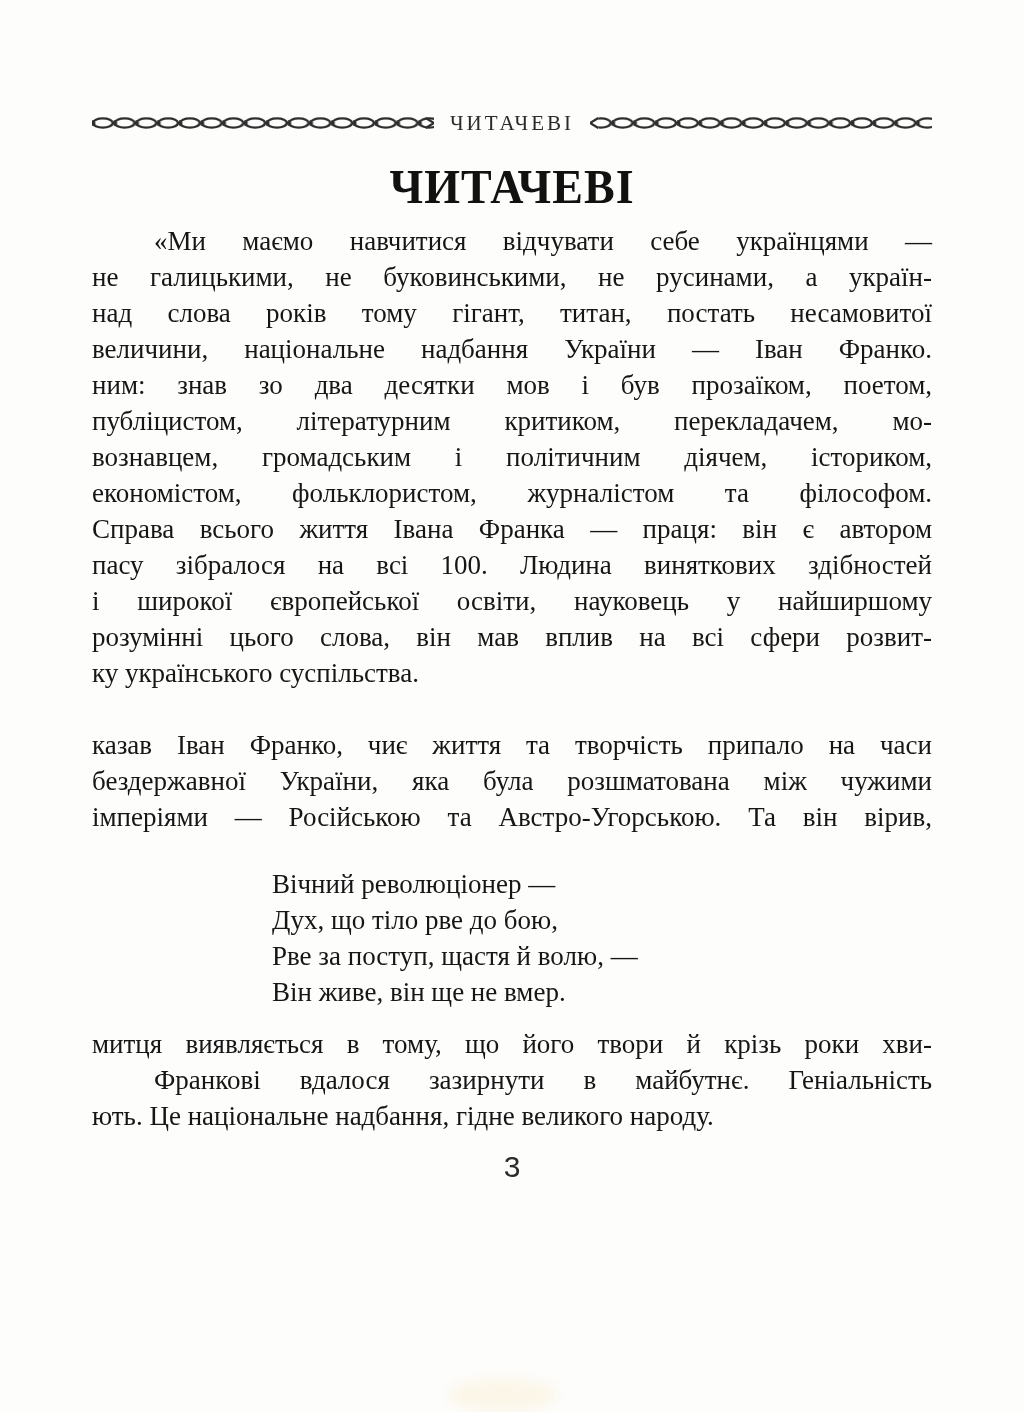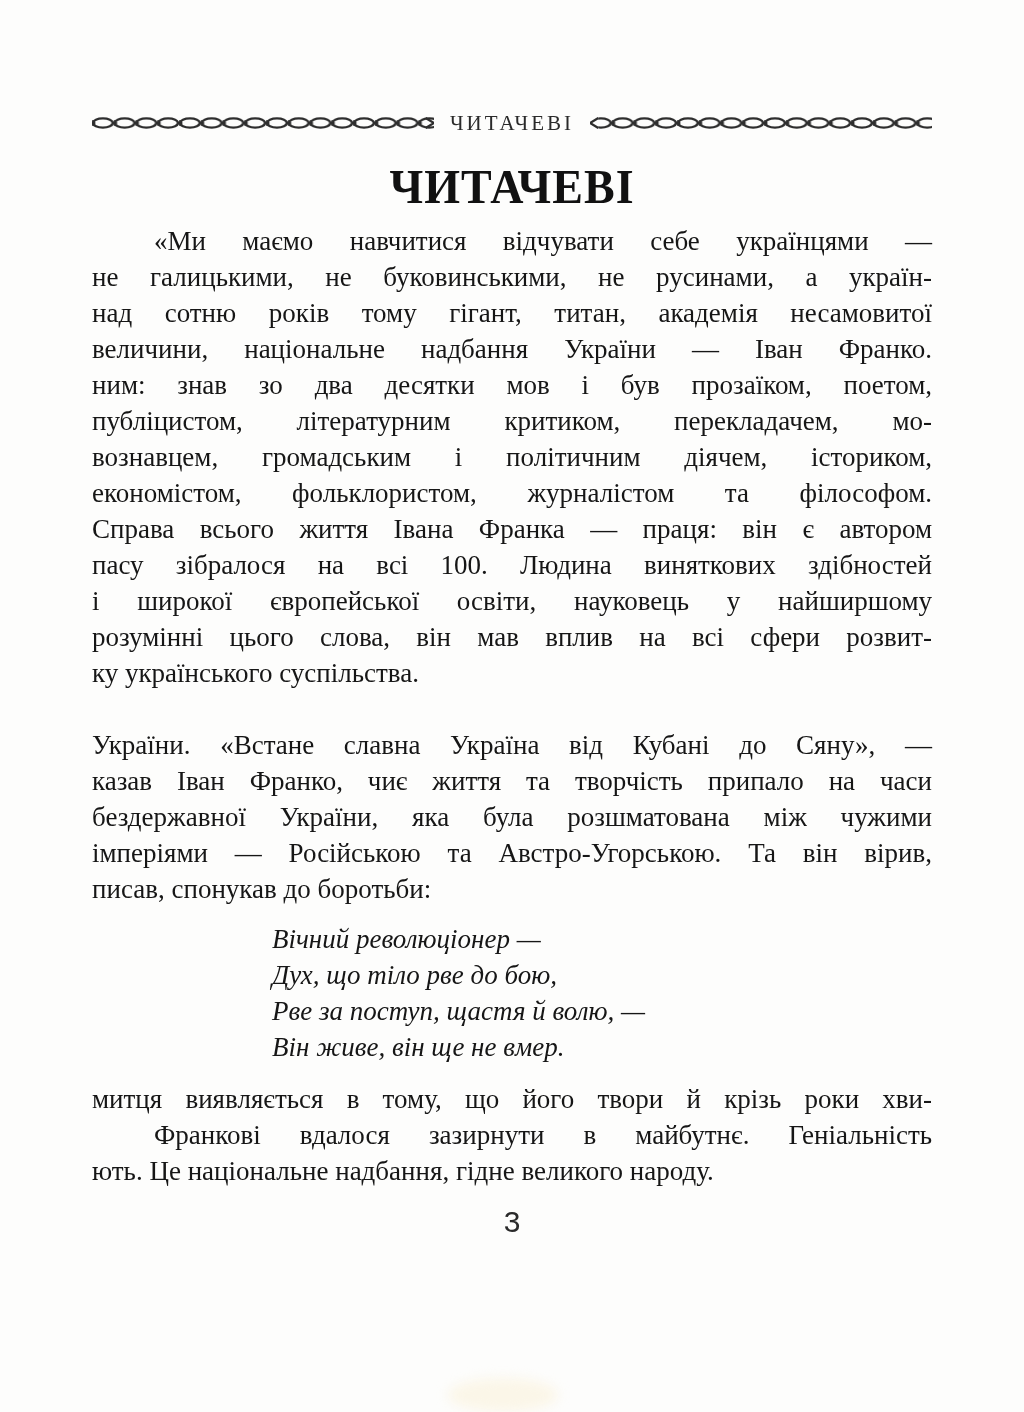--- a/index.html
+++ b/index.html
@@ -63,22 +63,21 @@
   }
   .para .line.line-last {
     text-align-last: left;
   }
   .para .line.indent {
     padding-left: 62px;
   }
   .para-gap { margin-top: 36px; }
   
   .poem {
-    margin: 14px 0 16px 180px;
-    font-style: italic;
+    margin: 31px 0 16px 180px;
   }
   .poem .line {
     font-size: 27px;
     line-height: 36px;
     text-align: left;
     color: #161616;
   }
   
   .page-number {
     margin-top: 16px;
@@ -127,39 +126,37 @@
       <path d="M8,3 L0,8 L8,13" fill="none" stroke="#2e2e2e" stroke-width="2.2"></path>
       <rect x="8" y="0" width="322" height="16" fill="url(#chainR)"></rect>
     </svg>
   </div>
 
   <h1 class="chapter-title">ЧИТАЧЕВІ</h1>
 
   <div class="para">
       <div class="line indent">«Ми маємо навчитися відчувати себе українцями —</div>
       <div class="line">не галицькими, не буковинськими, не русинами, а україн-</div>
-      <div class="line">над сотню років тому гігант, титан, академія несамовитої</div>
+      <div class="line">над слова років тому гігант, титан, постать несамовитої</div>
       <div class="line">величини, національне надбання України  — Іван Франко.</div>
       <div class="line">ним: знав зо два десятки мов і був прозаїком, поетом,</div>
       <div class="line">публіцистом, літературним критиком, перекладачем, мо-</div>
       <div class="line">вознавцем, громадським і політичним діячем, істориком,</div>
       <div class="line">економістом, фольклористом, журналістом та філософом.</div>
       <div class="line">Справа всього життя Івана Франка — праця: він є автором</div>
       <div class="line">пасу зібралося на всі 100. Людина виняткових здібностей</div>
       <div class="line">і широкої європейської освіти, науковець у найширшому</div>
       <div class="line">розумінні цього слова, він мав вплив на всі сфери розвит-</div>
       <div class="line line-last">ку українського суспільства.</div>
     </div>
 
   <div class="para para-gap">
-      <div class="line">України. «Встане славна Україна від Кубані до Сяну», —</div>
       <div class="line">казав Іван Франко, чиє життя та творчість припало на часи</div>
       <div class="line">бездержавної України, яка була розшматована між чужими</div>
       <div class="line">імперіями — Російською та Австро-Угорською. Та він вірив,</div>
-      <div class="line line-last">писав, спонукав до боротьби:</div>
     </div>
 
   <div class="poem">
       <div class="line">Вічний революціонер —</div>
       <div class="line">Дух, що тіло рве до бою,</div>
       <div class="line">Рве за поступ, щастя й волю, —</div>
       <div class="line line-last">Він живе, він ще не вмер.</div>
     </div>
 
   <div class="para">

